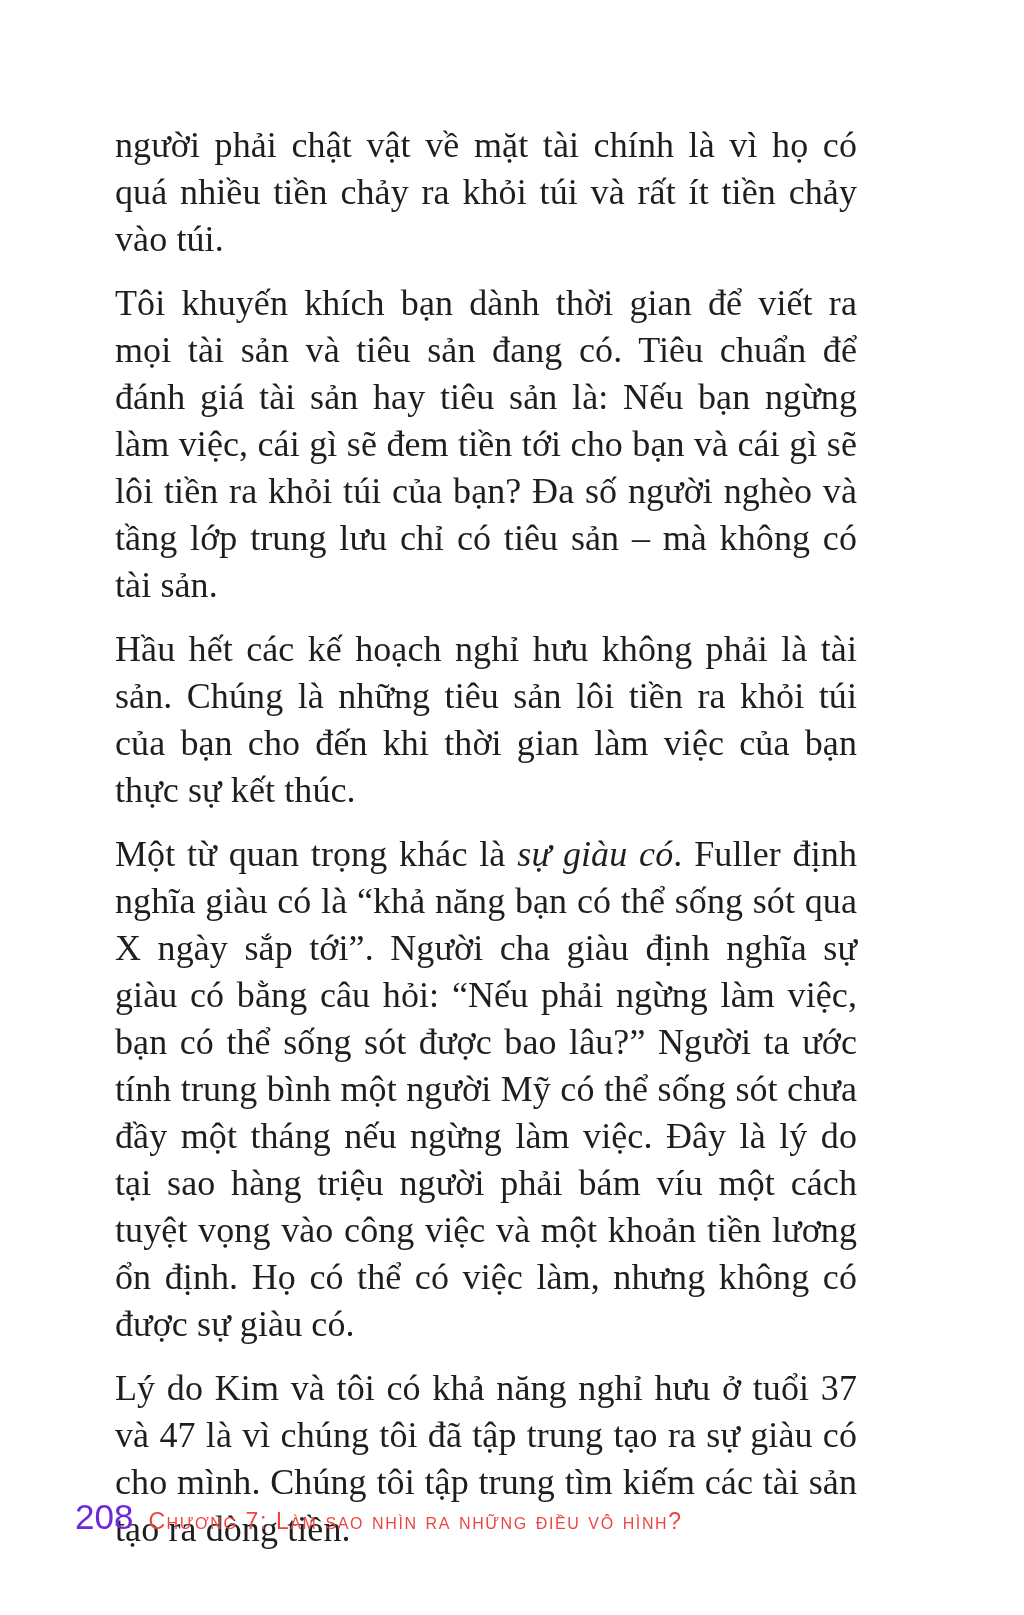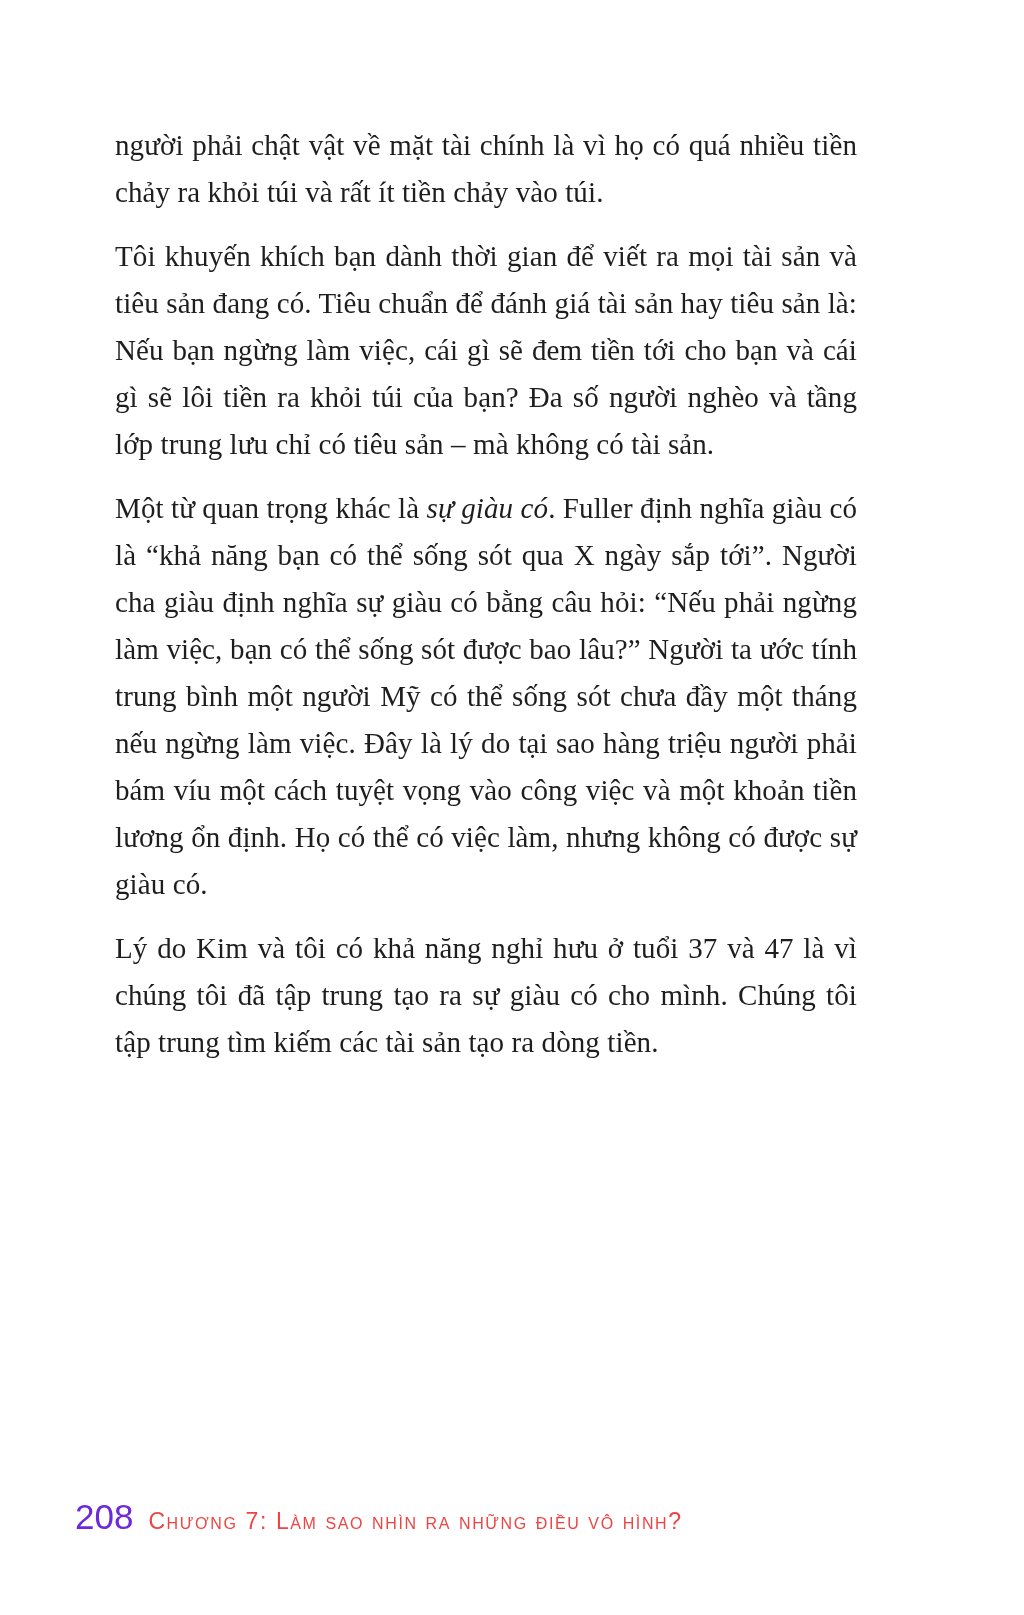--- a/index.html
+++ b/index.html
@@ -20,21 +20,21 @@
     background: #ffffff;
   }
   .text-block {
     position: absolute;
     left: 115px;
     top: 122px;
     width: 742px;
   }
   .para {
     margin: 0 0 17px 0;
-    font-size: 29px;
+    font-size: 36px;
     line-height: 47px;
     color: #1e1e1e;
     text-align: justify;
     text-justify: inter-word;
     letter-spacing: 0.1px;
   }
   .para em {
     font-style: italic;
   }
   .footer {
@@ -63,20 +63,21 @@
 </style>
 </head>
 <body>
 
 <div class="page">
 
   <div class="text-block">
 
   <p class="para"><span>người phải chật vật về mặt tài chính là vì họ có quá nhiều tiền chảy ra khỏi túi và rất ít tiền chảy vào túi.</span></p>
       <p class="para"><span>Tôi khuyến khích bạn dành thời gian để viết ra mọi tài sản và tiêu sản đang có. Tiêu chuẩn để đánh giá tài sản hay tiêu sản là: Nếu bạn ngừng làm việc, cái gì sẽ đem tiền tới cho bạn và cái gì sẽ lôi tiền ra khỏi túi của bạn? Đa số người nghèo và tầng lớp trung lưu chỉ có tiêu sản – mà không có tài sản.</span></p>
+      <p class="para"><span>Hầu hết các kế hoạch nghỉ hưu không phải là tài sản. Chúng là những tiêu sản lôi tiền ra khỏi túi của bạn cho đến khi thời gian làm việc của bạn thực sự kết thúc.</span></p>
       <p class="para"><span>Một từ quan trọng khác là </span><em>sự giàu có</em><span>. Fuller định nghĩa giàu có là “khả năng bạn có thể sống sót qua X ngày sắp tới”. Người cha giàu định nghĩa sự giàu có bằng câu hỏi: “Nếu phải ngừng làm việc, bạn có thể sống sót được bao lâu?” Người ta ước tính trung bình một người Mỹ có thể sống sót chưa đầy một tháng nếu ngừng làm việc. Đây là lý do tại sao hàng triệu người phải bám víu một cách tuyệt vọng vào công việc và một khoản tiền lương ổn định. Họ có thể có việc làm, nhưng không có được sự giàu có.</span></p>
       <p class="para"><span>Lý do Kim và tôi có khả năng nghỉ hưu ở tuổi 37 và 47 là vì chúng tôi đã tập trung tạo ra sự giàu có cho mình. Chúng tôi tập trung tìm kiếm các tài sản tạo ra dòng tiền.</span></p>
     </div>
 
   <div class="footer">
     <span class="page-number">208</span>
     <span class="chapter-title">Chương 7: Làm sao nhìn ra những điều vô hình?</span>
   </div>
 
 </div>

